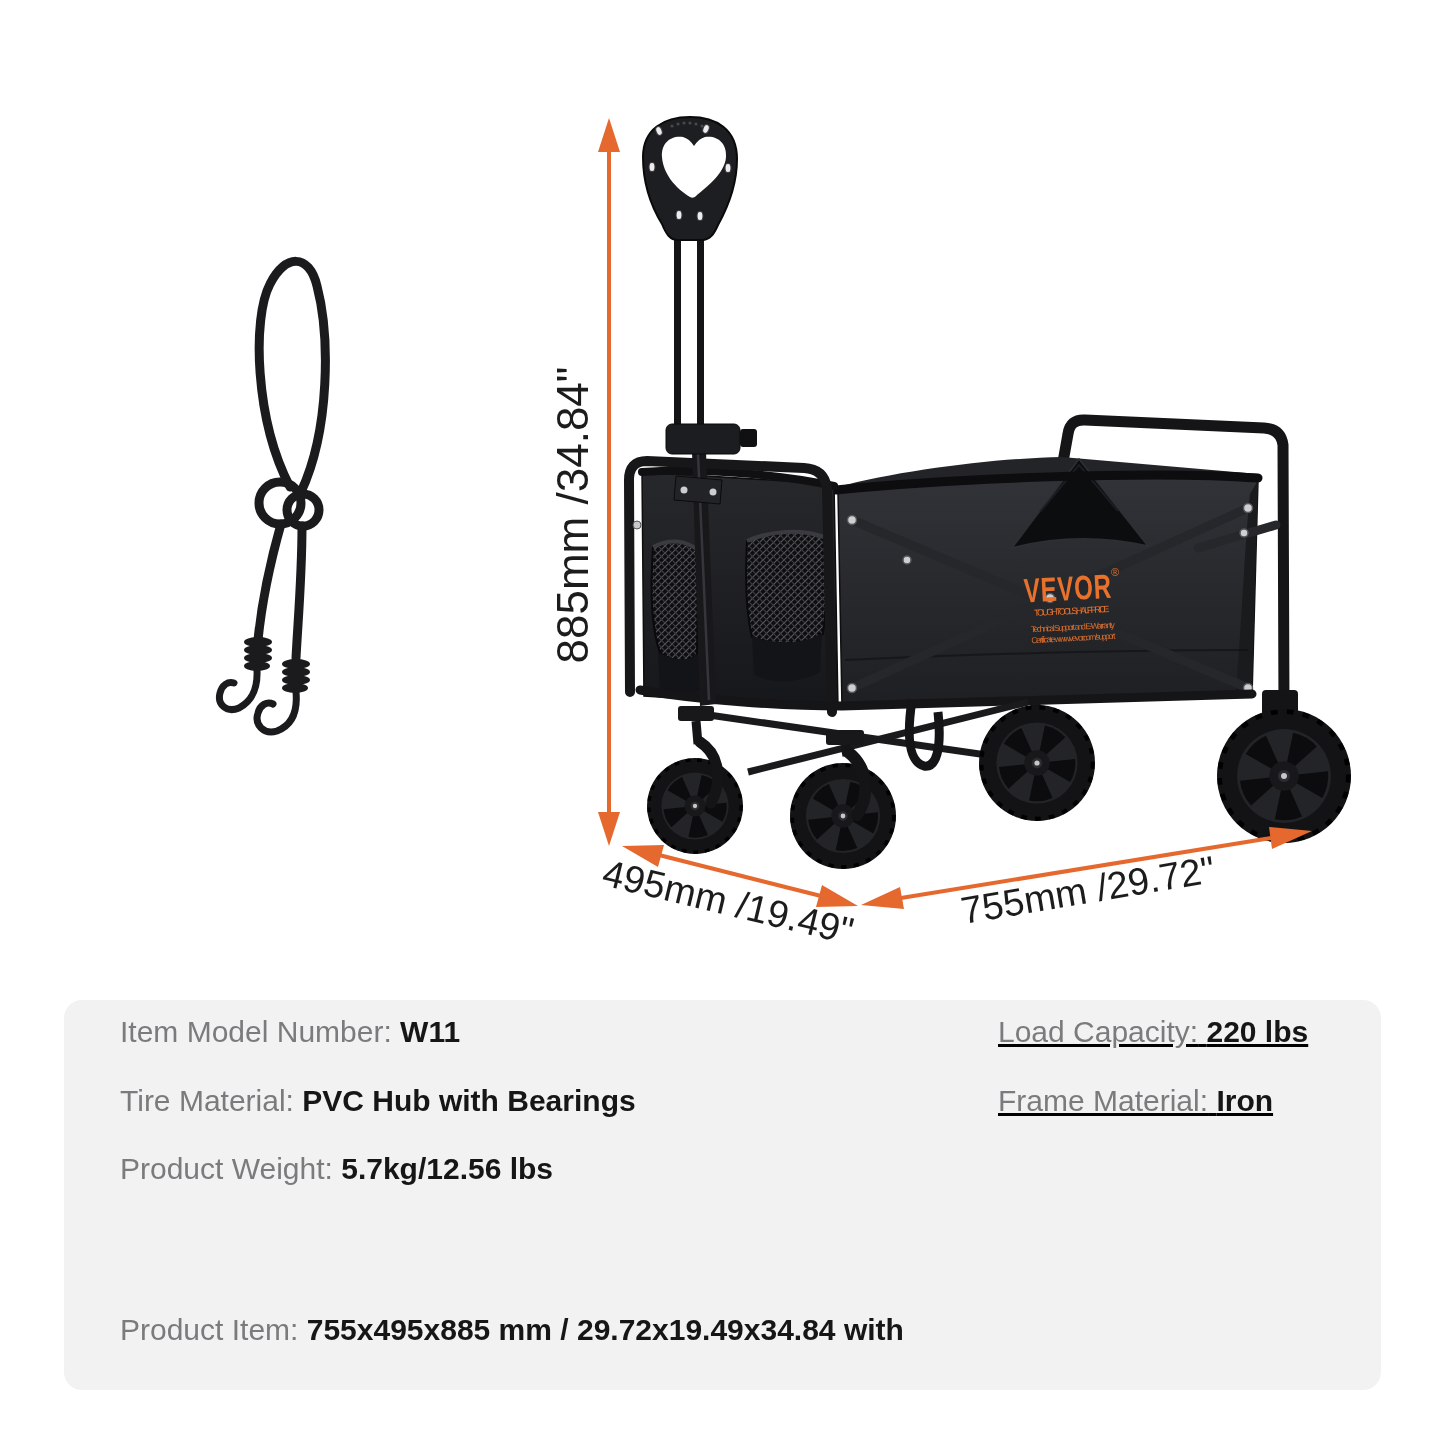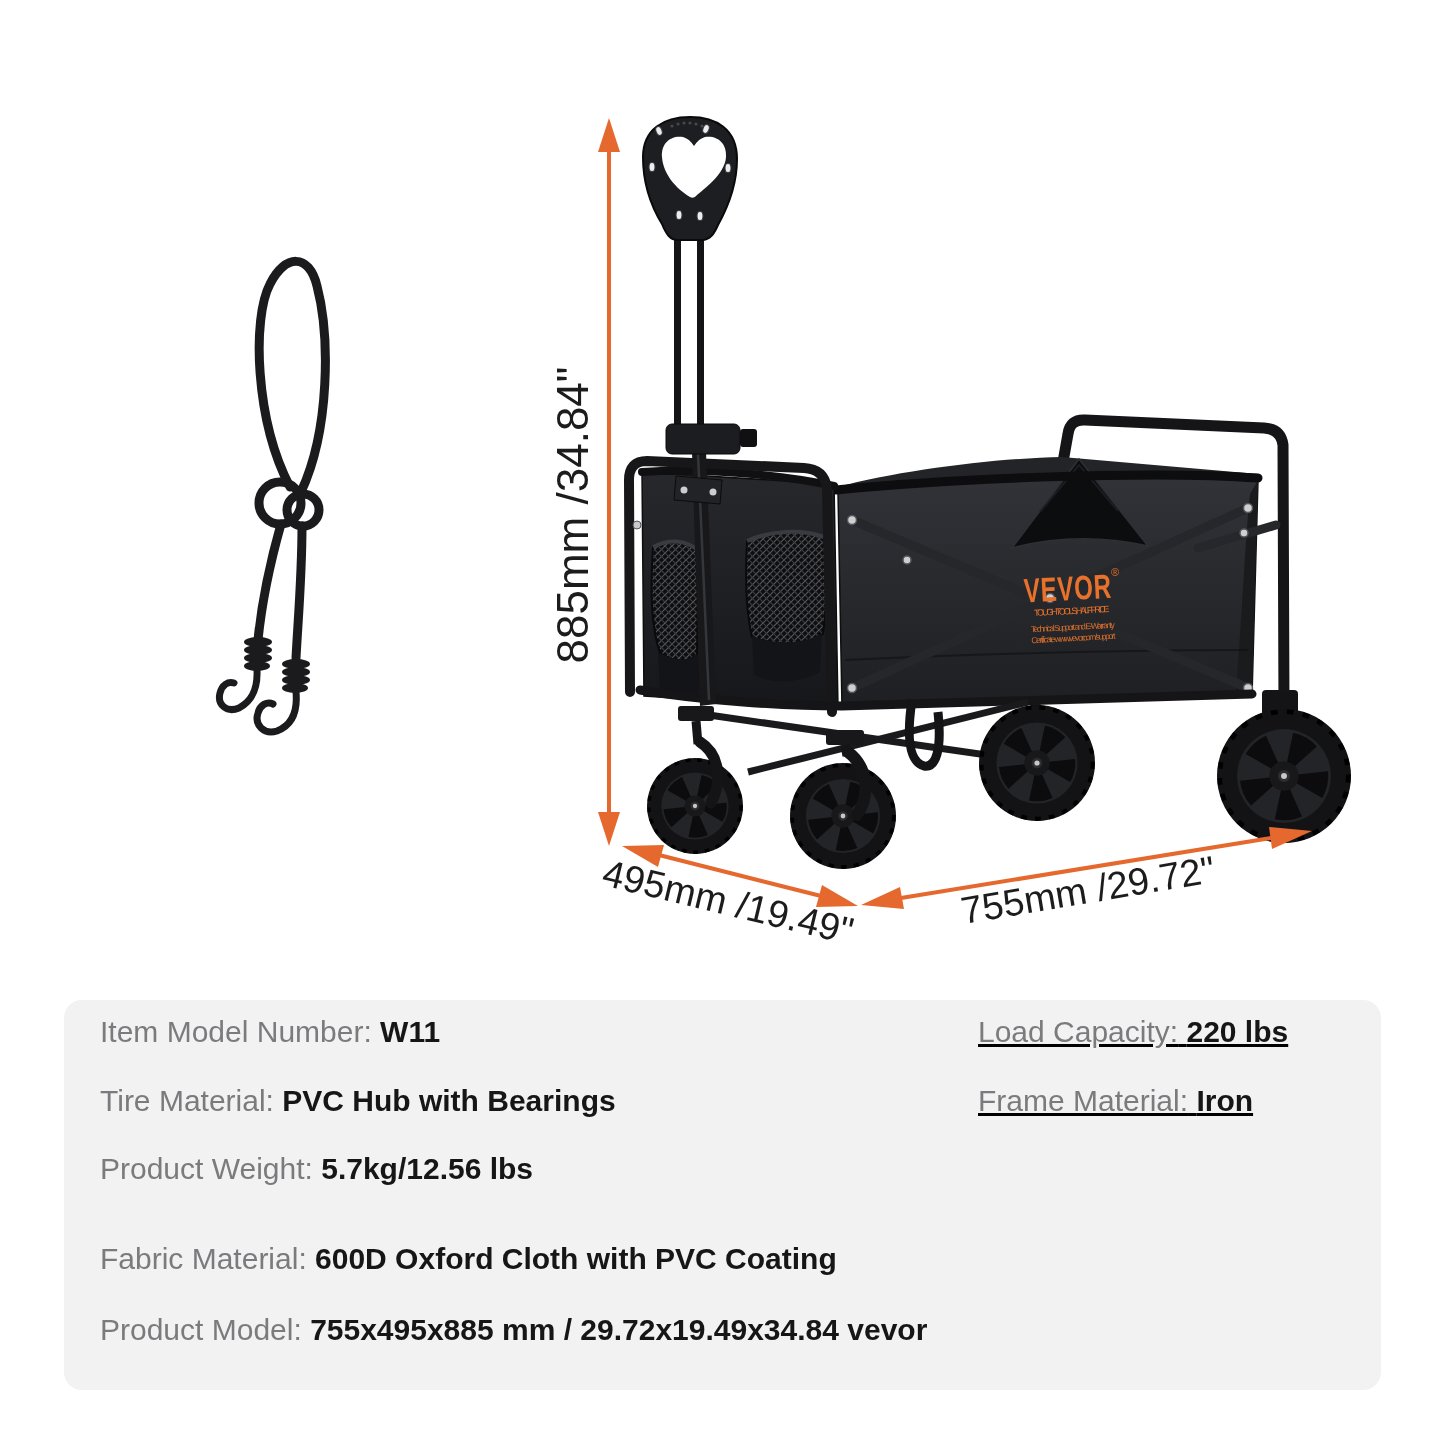--- a/index.html
+++ b/index.html
@@ -10,21 +10,21 @@
   .dim{position:absolute;color:#1c1c1c;white-space:nowrap;text-align:center;
        font-family:"Liberation Sans",sans-serif;}
   .dim-height{left:373px;top:490px;width:400px;font-size:44px;transform:rotate(-90deg);}
   .dim-depth{left:578px;top:881px;width:300px;font-size:38px;transform:rotate(13.5deg);}
   .dim-length{left:938px;top:869px;width:300px;font-size:38px;transform:rotate(-9.5deg);}
   
   .spec-panel{position:absolute;left:64px;top:1000px;width:1317px;height:390px;
               background:#F2F2F3;border-radius:18px;}
   .spec-row{position:absolute;left:36px;font-size:30px;line-height:40px;white-space:nowrap;}
   .spec-row.right{left:914px;text-decoration:underline;}
-  .lbl{color:#7B7B7D;}
+  .lbl{color:#7B7B7D;margin-left:20px;}
   .val{color:#161616;font-weight:bold;margin-top:20px;}
   .r1{top:12px}.r2{top:81px}.r3{top:149px}.r4{top:239px}.r5{top:310px}
 </style>
 </head>
 <body>
 
 <div class="stage">
 
   <svg class="hero-svg" width="1445" height="965" viewBox="0 0 1445 965">
     <defs>
@@ -228,22 +228,18 @@
       <span class="val">PVC Hub with Bearings</span>
     </div>
     <div class="spec-row right r2">
       <span class="lbl">Frame Material:</span>
       <span class="val">Iron</span>
     </div>
     <div class="spec-row r3">
       <span class="lbl">Product Weight:</span>
       <span class="val">5.7kg/12.56 lbs</span>
     </div>
-    <div class="spec-row r4">
-      <span class="lbl">Fabric Material:</span>
-      <span class="val">600D Oxford Cloth with PVC Coating</span>
-    </div>
     <div class="spec-row r5">
-      <span class="lbl">Product Model:</span>
-      <span class="val">755x495x885 mm / 29.72x19.49x34.84 vevor</span>
+      <span class="lbl">Product Item:</span>
+      <span class="val">755x495x885 mm / 29.72x19.49x34.84 with</span>
     </div>
   </div>
 </div>
 
 </body></html>

